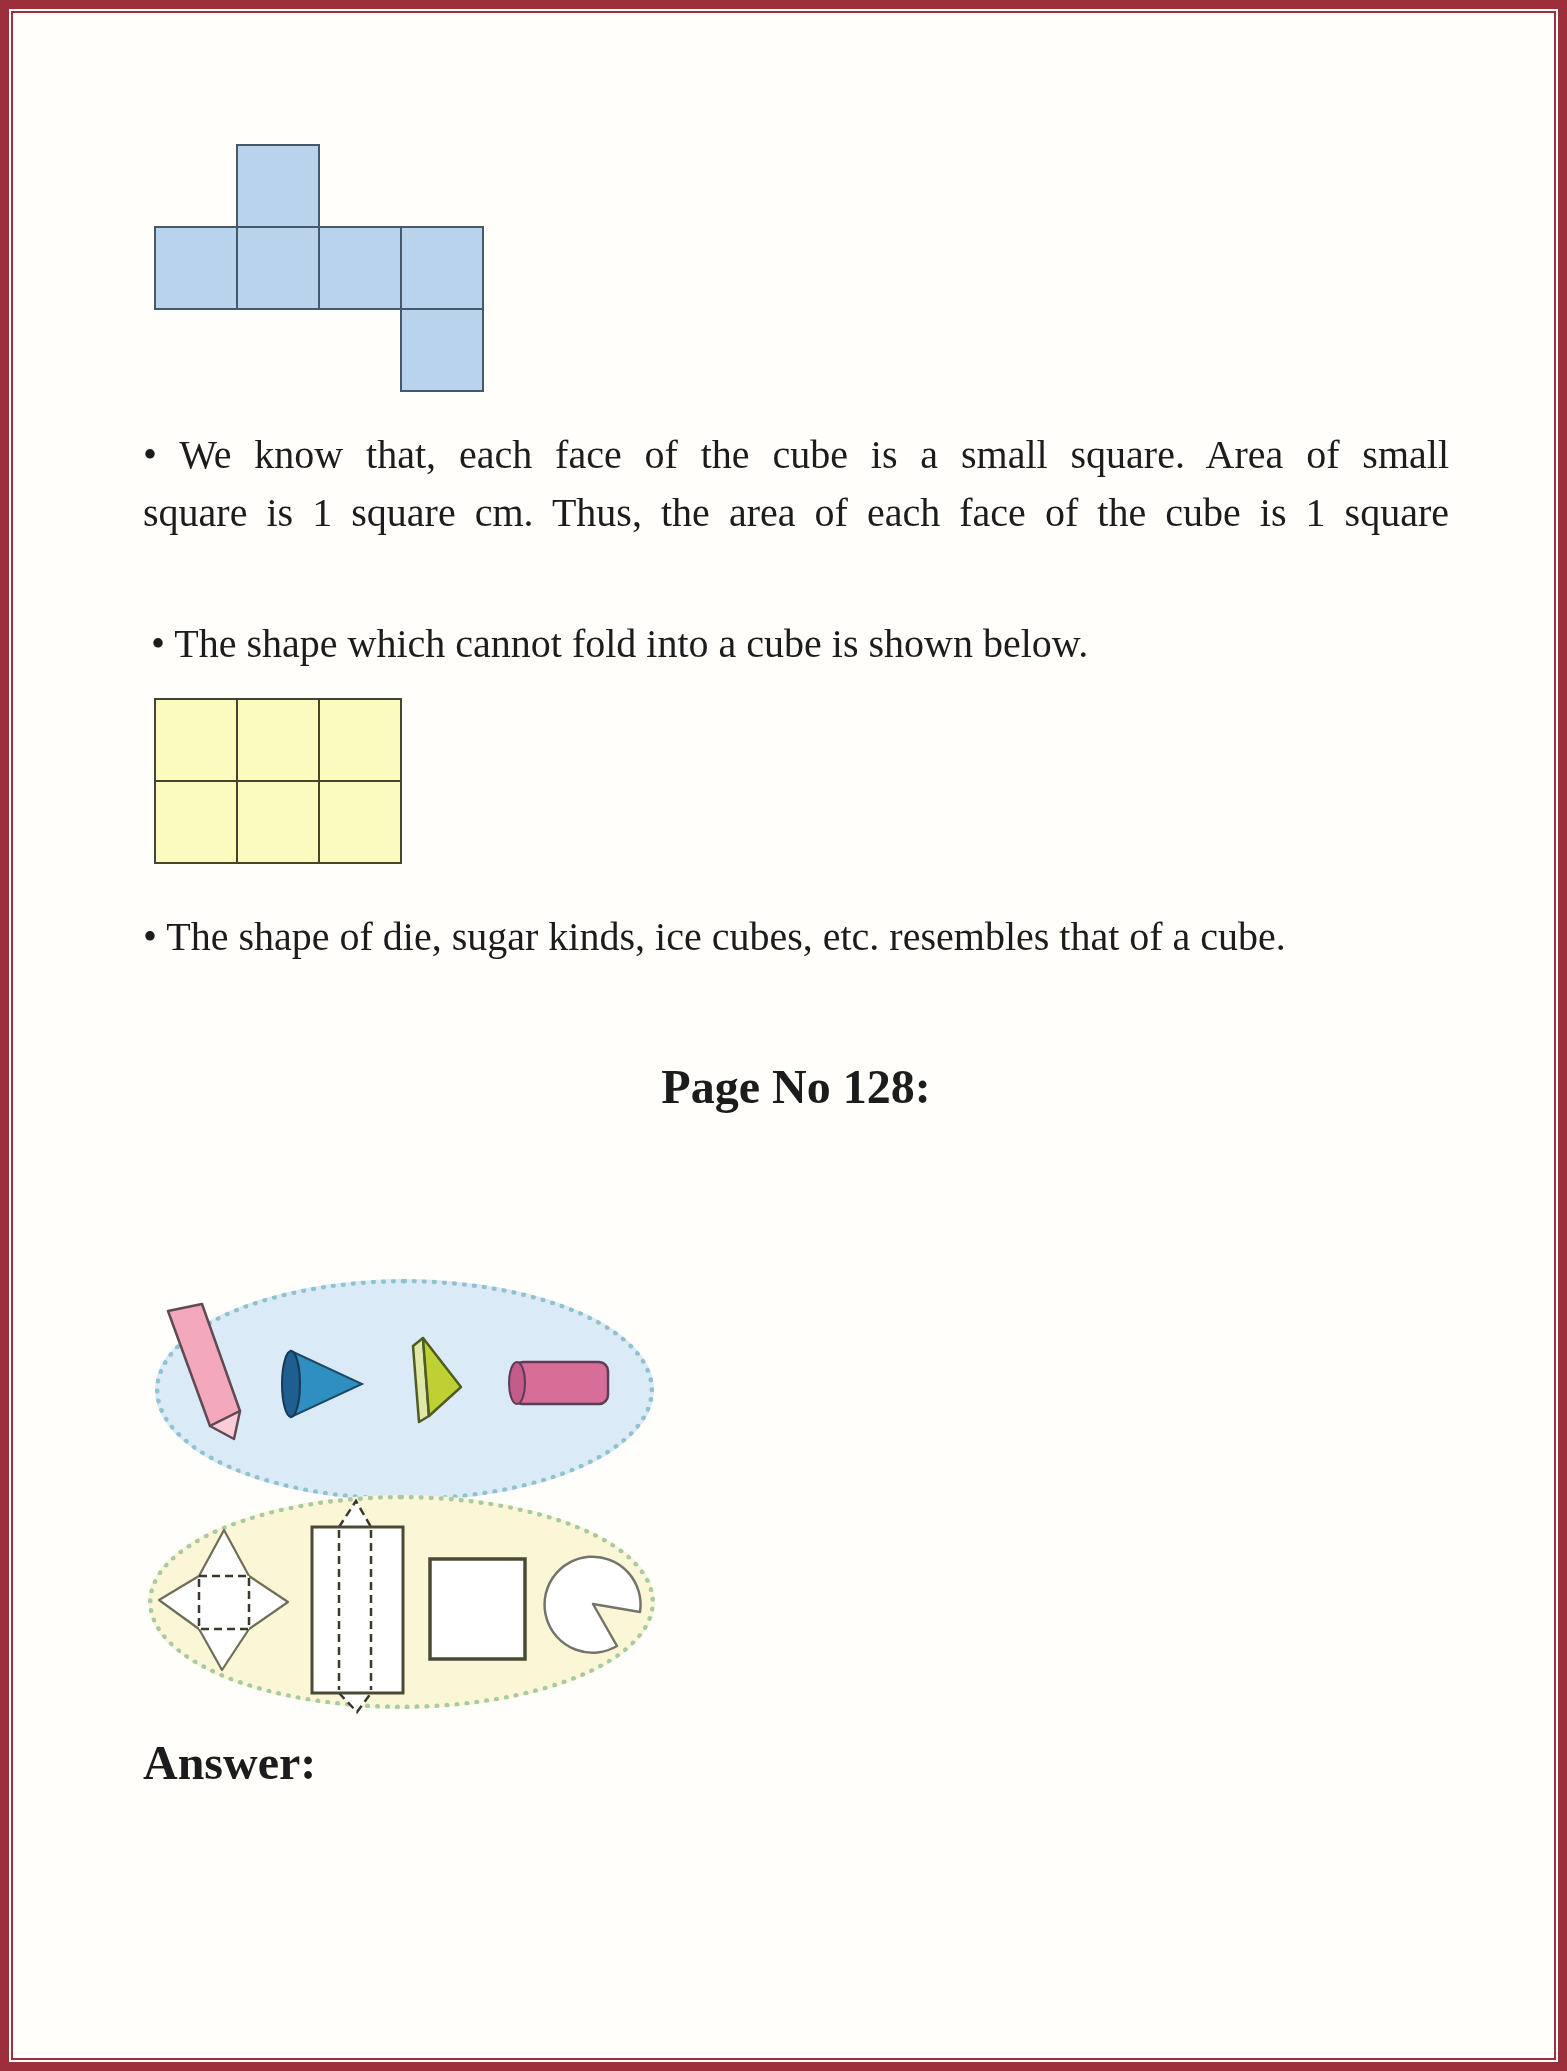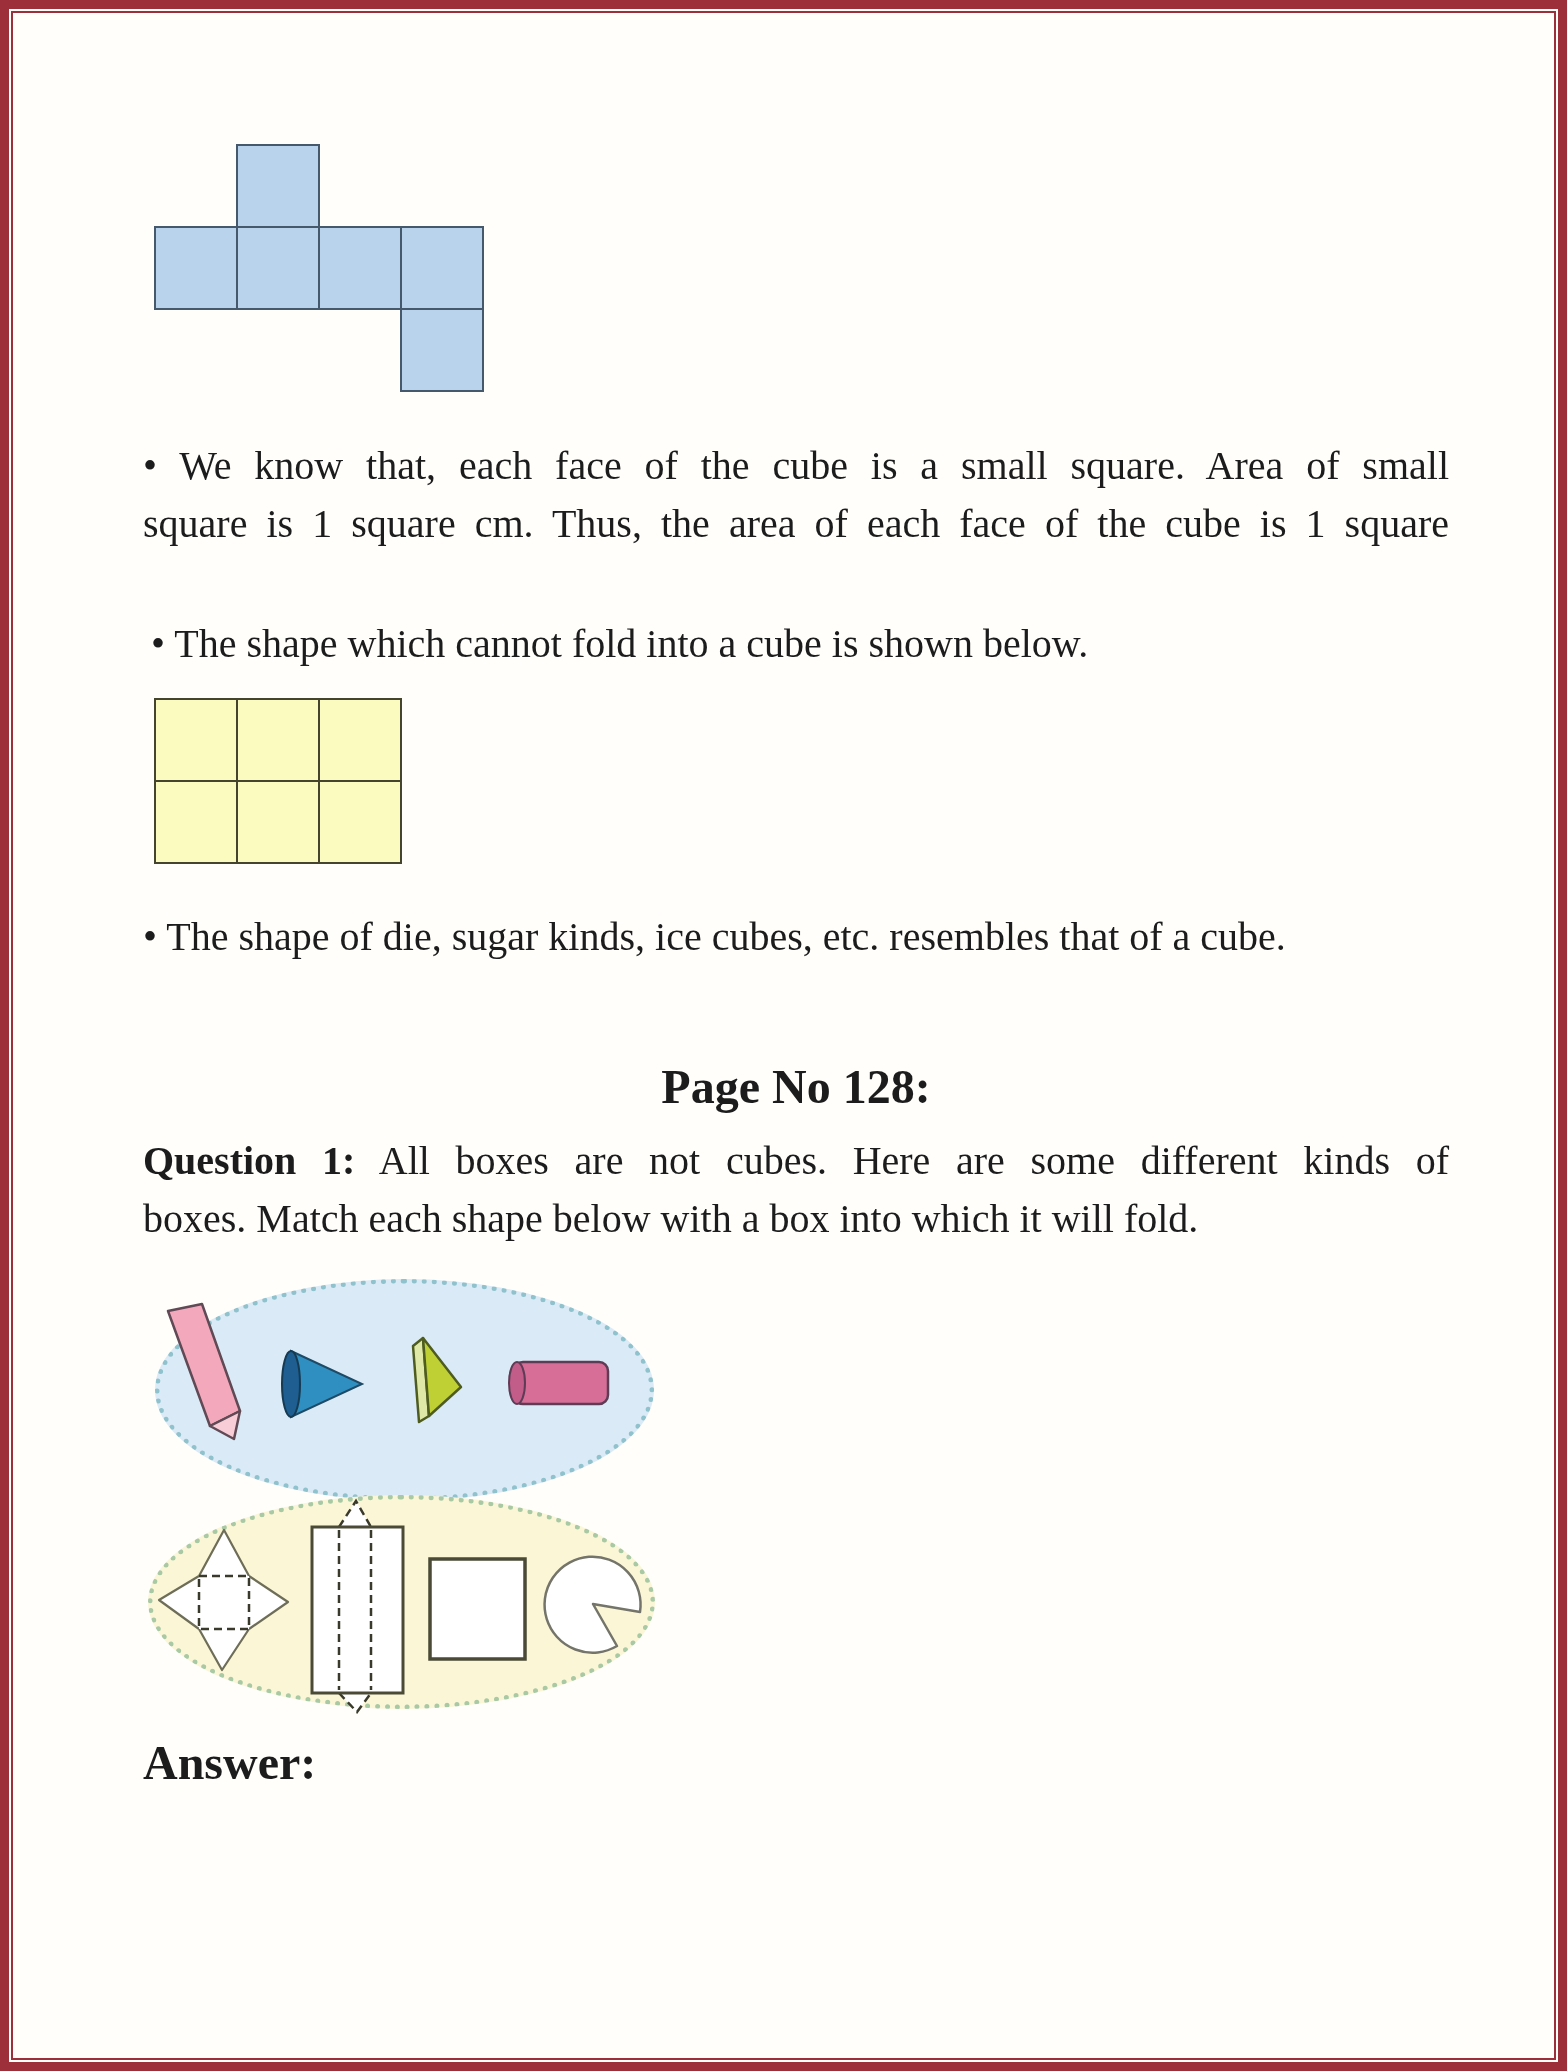--- a/index.html
+++ b/index.html
@@ -64,21 +64,21 @@
 
   <div class="fig" style="left:145px; top:135px; width:332px; height:250px;">
       <div class="cell net-c" style="left: 82px; top: 0px;"></div>
       <div class="cell net-c" style="left: 0px; top: 82px;"></div>
       <div class="cell net-c" style="left: 82px; top: 82px;"></div>
       <div class="cell net-c" style="left: 164px; top: 82px;"></div>
       <div class="cell net-c" style="left: 246px; top: 82px;"></div>
       <div class="cell net-c" style="left: 246px; top: 164px;"></div>
     </div>
 
-  <div class="doc" style="top:428px;">
+  <div class="doc" style="top:417px;">
     <div class="tline just">• We know that, each face of the cube is a small square. Area of small</div>
     <div class="tline just">square is 1 square cm. Thus, the area of each face of the cube is 1 square</div>
   </div>
 
   <div class="doc" style="top:606px;margin-left:8px;">
     <div class="tline">• The shape which cannot fold into a cube is shown below.</div>
   </div>
 
   <div class="fig" style="left:145px; top:689px; width:248px; height:166px;">
       <div class="cell grid-c" style="left: 0px; top: 0px;"></div>
@@ -88,24 +88,20 @@
       <div class="cell grid-c" style="left: 82px; top: 82px;"></div>
       <div class="cell grid-c" style="left: 164px; top: 82px;"></div>
     </div>
 
   <div class="doc" style="top:899px;">
     <div class="tline">• The shape of die, sugar kinds, ice cubes, etc. resembles that of a cube.</div>
   </div>
 
   <div class="doc center h48" style="top:1049px;">Page No 128:</div>
 
-  <div class="doc" style="top:1123px;">
-    <div class="tline just"><b>Question 1:</b> <span>All boxes are not cubes. Here are some different kinds of</span></div>
-    <div class="tline">boxes. Match each shape below with a box into which it will fold.</div>
-  </div>
 
   <div class="oval oval-solids fig" style="left:146px; top:1270px; width:499px; height:222px;">
     <svg width="499" height="222" viewBox="0 0 499 222">
 
       <g>
         <polygon points="8,27 42,20 80,127 50,142" stroke="#5f4a55" stroke-width="2.5" stroke-linejoin="round" style="fill: rgb(243, 168, 188);"></polygon>
         <polygon points="50,142 80,127 74,155" stroke="#5f4a55" stroke-width="2.5" stroke-linejoin="round" style="fill: rgb(248, 205, 216);"></polygon>
       </g>
 
       <g>

